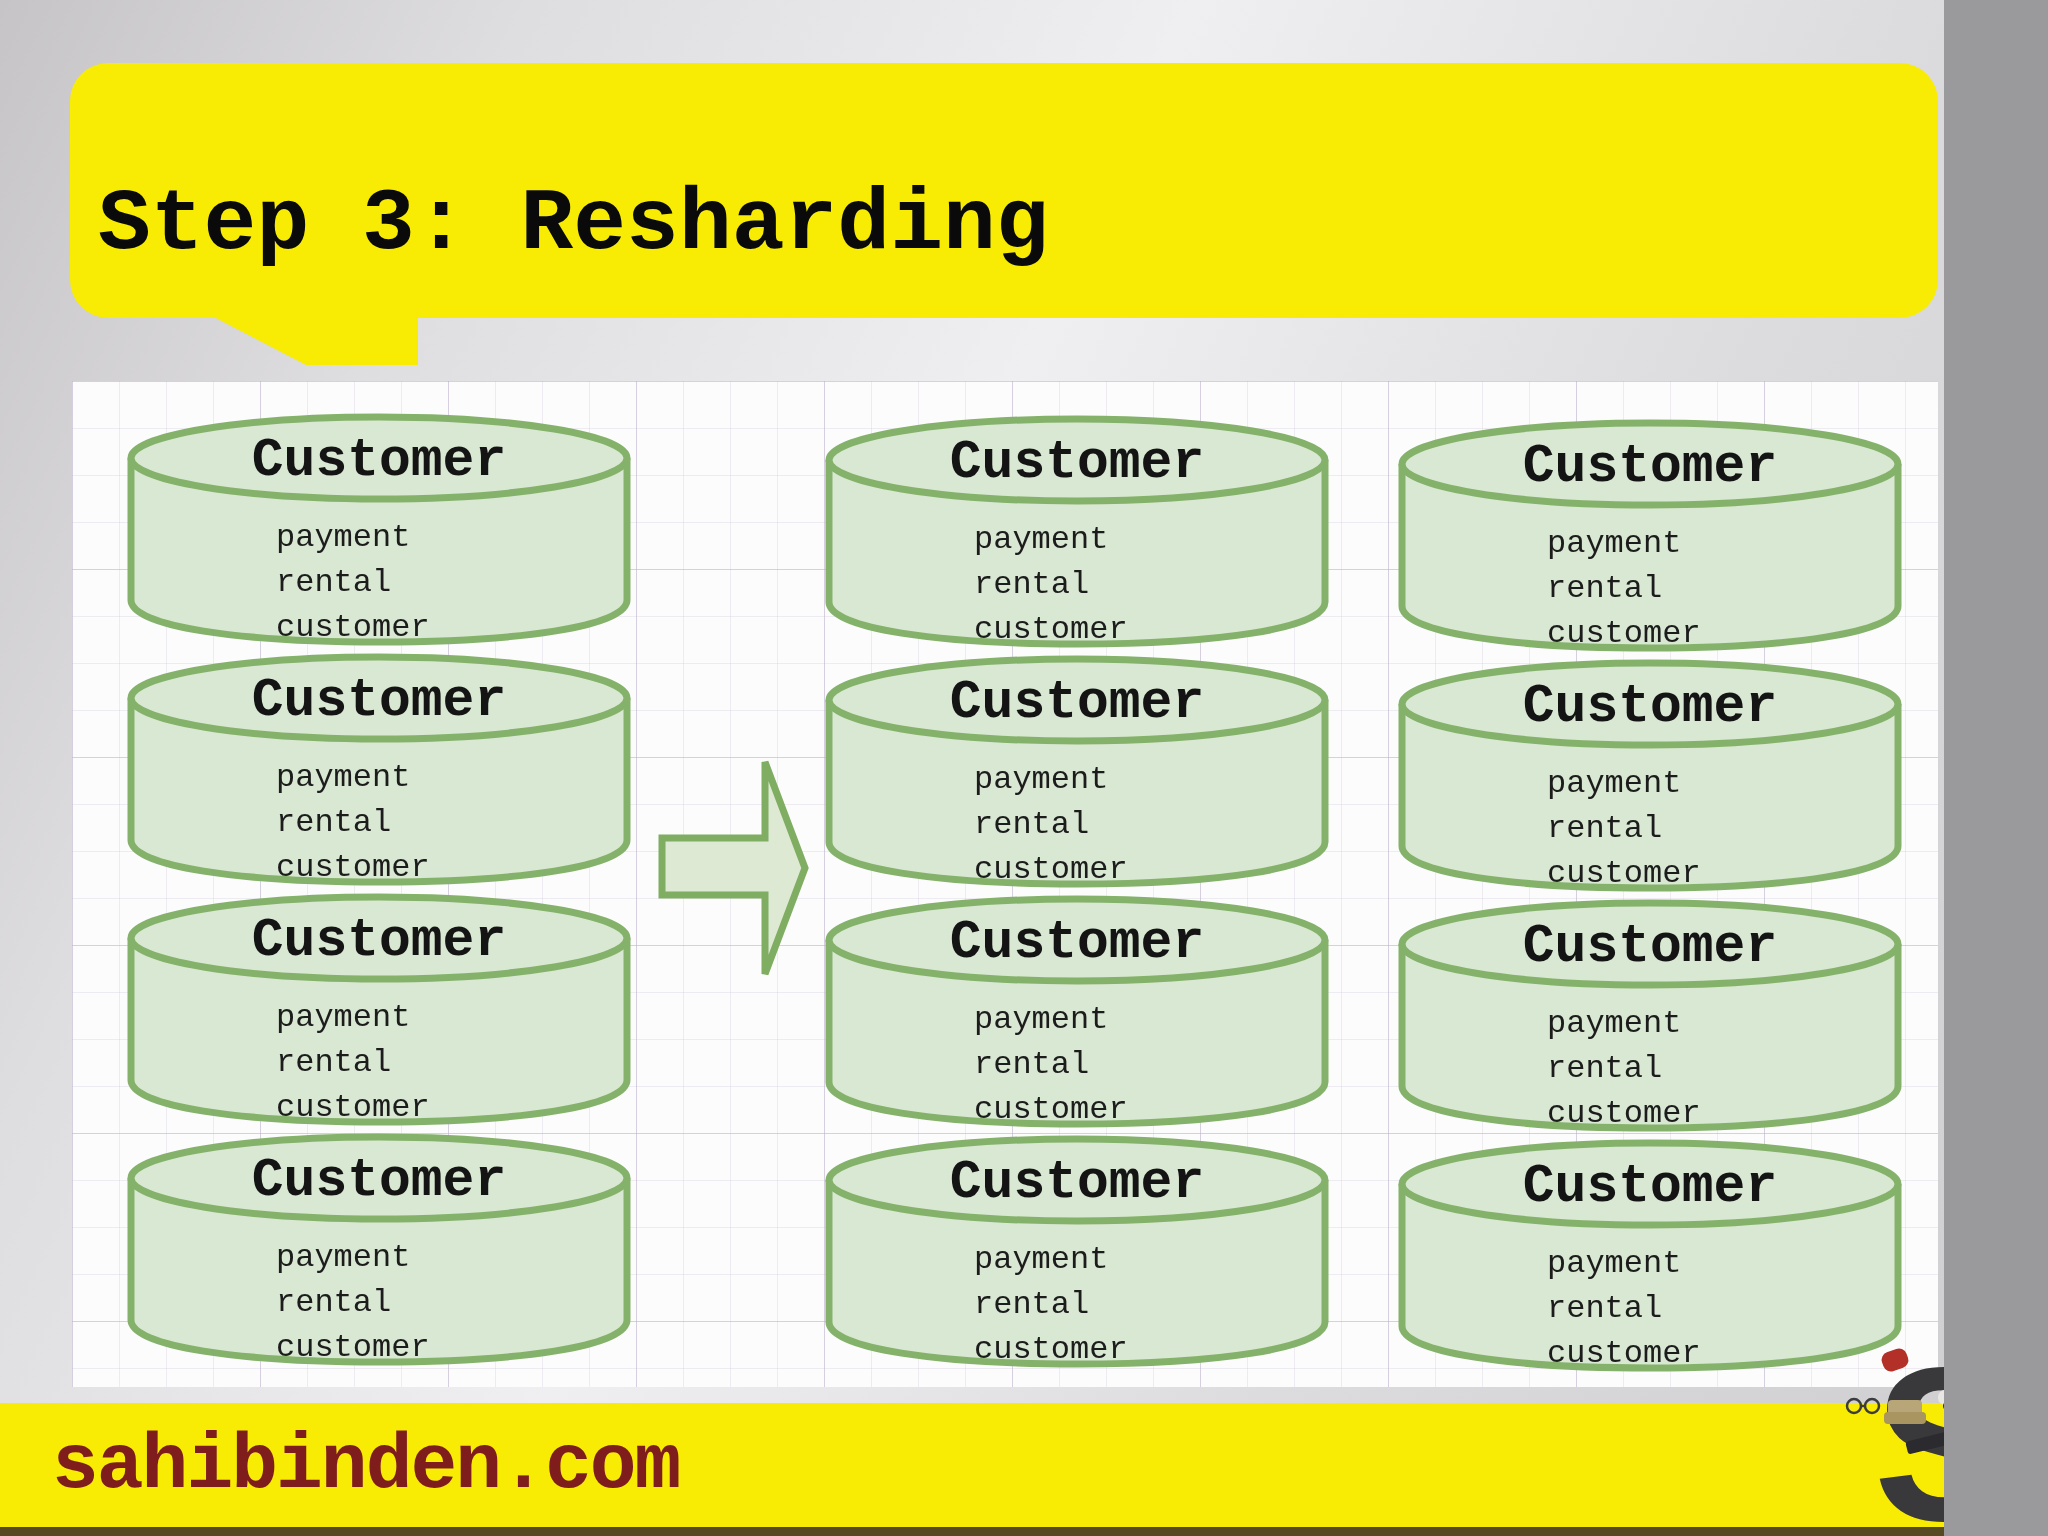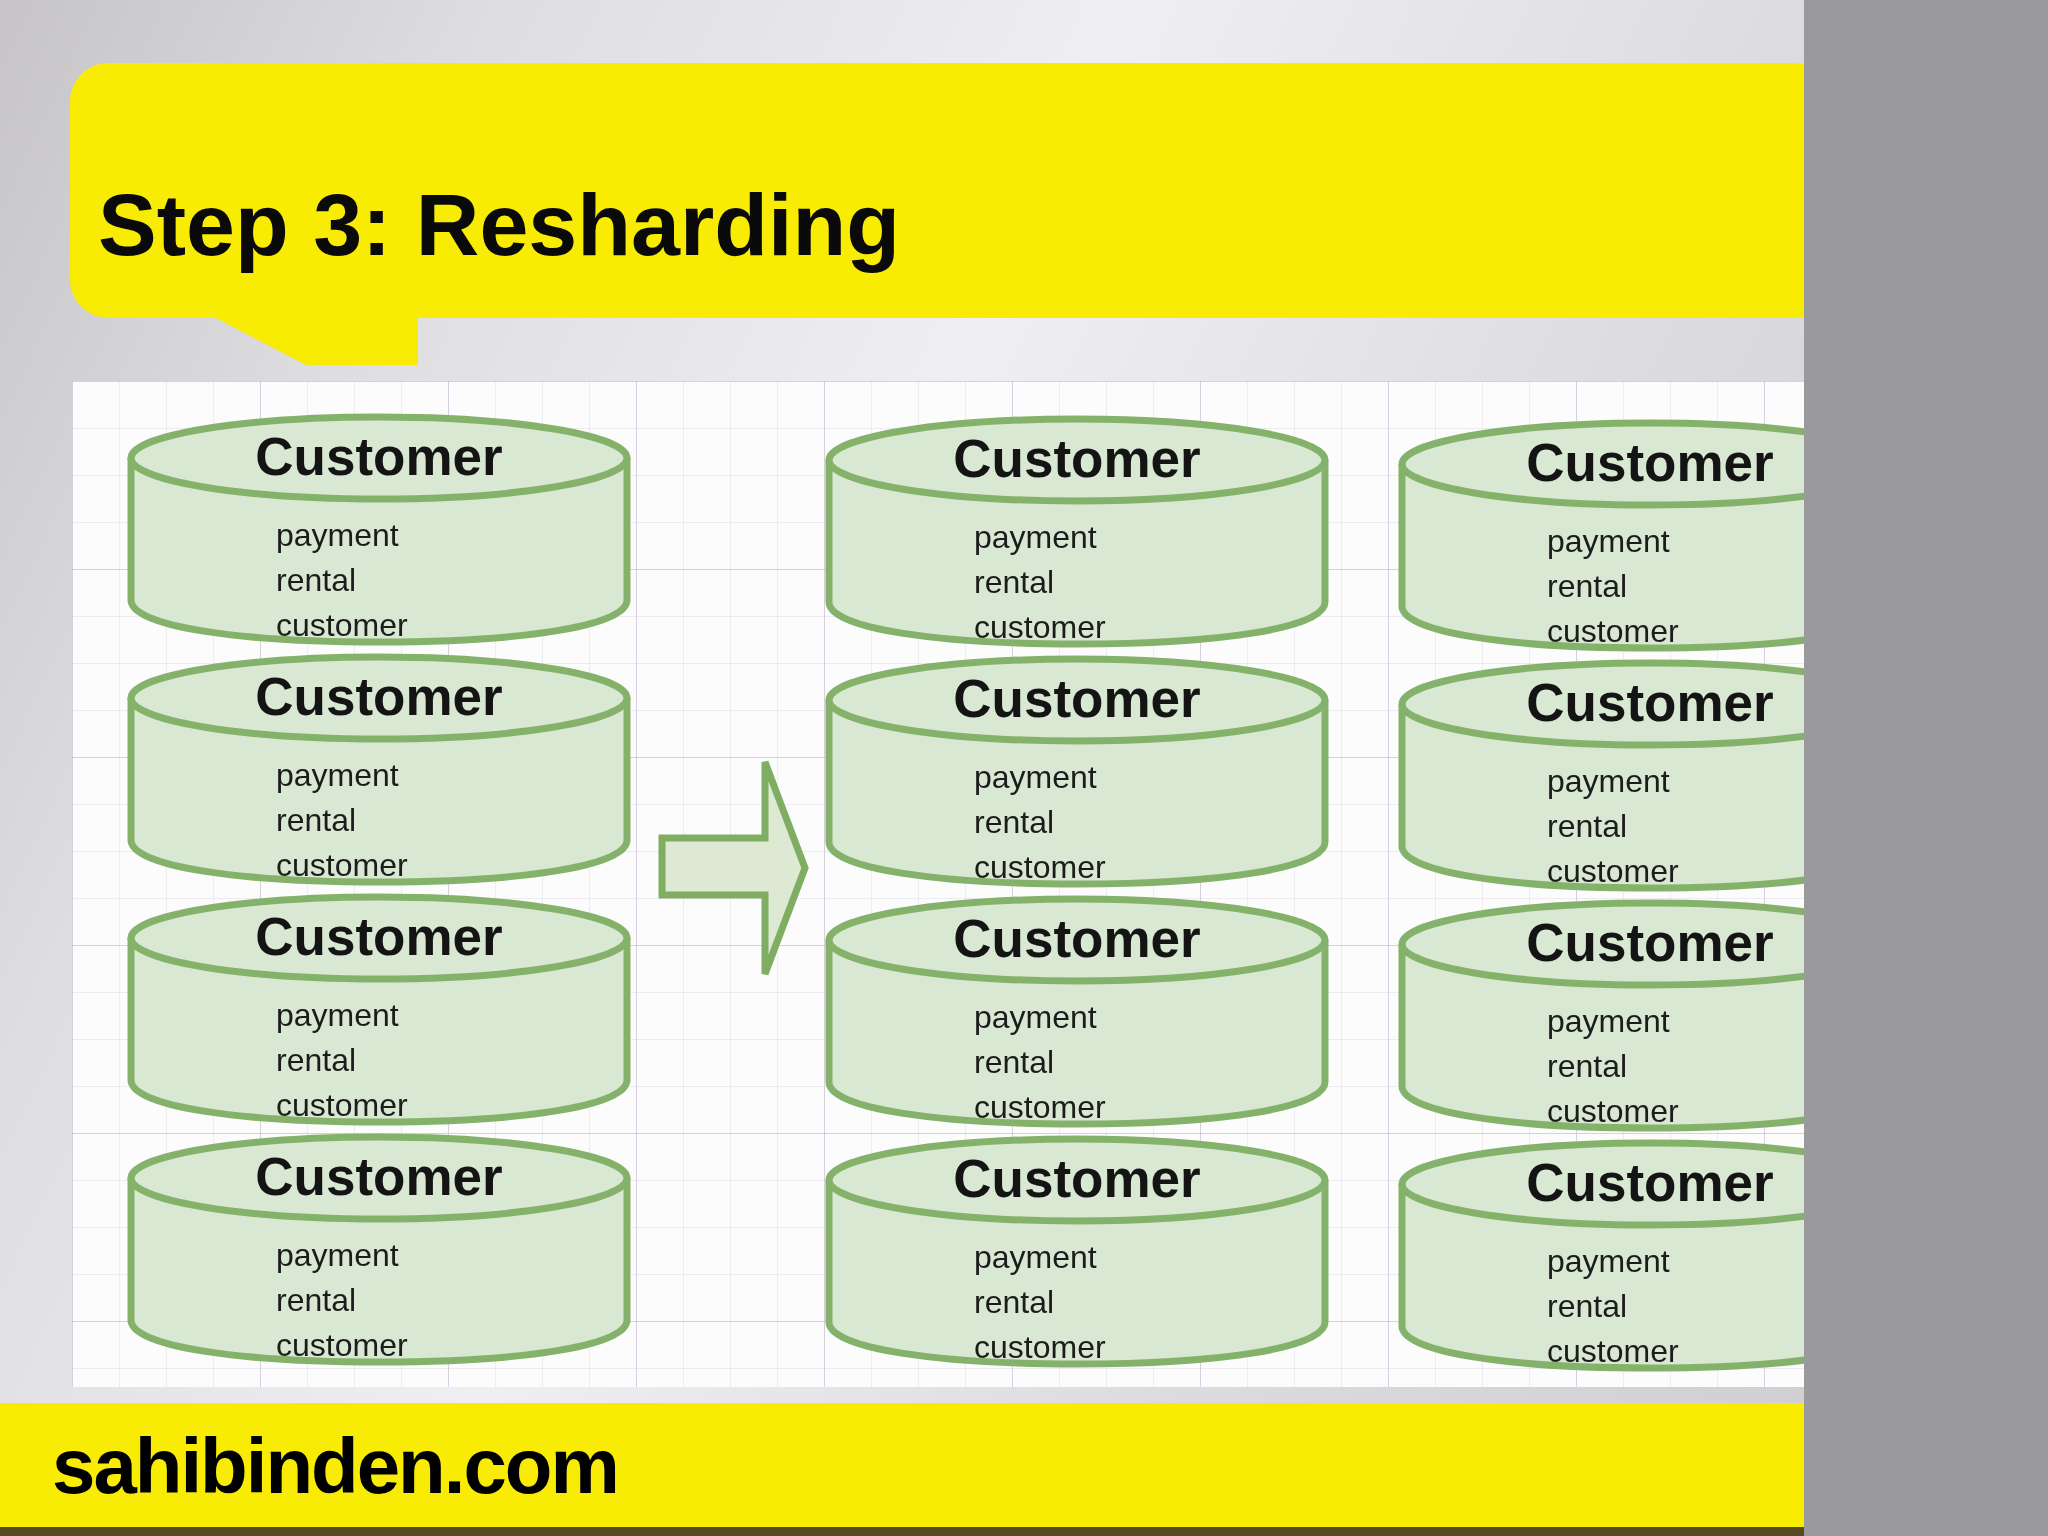--- a/index.html
+++ b/index.html
@@ -1,18 +1,18 @@
 <!DOCTYPE html>
 <html><head>
 <meta charset="utf-8">
 <style>
   html,body{margin:0;padding:0;background:#9a999c;}
   #stage{
-    position:relative;width:1804px;height:1536px;overflow:hidden;
-    font-family:Liberation Sans, sans-serif;
+    position:relative;width:1944px;height:1536px;overflow:hidden;
+    font-family:Liberation Mono, monospace;
     background:linear-gradient(115deg,#c6c4c7 0%,#dedddf 20%,#efeef0 45%,#dcdbde 72%,#cfced1 100%);
   }
   
   .bubble{
     position:absolute;left:70px;top:63px;width:1868px;height:255px;
     background:var(--yellow);border-radius:38px;
   }
   .bubble-tail{position:absolute;left:140px;top:252px;width:208px;height:50px;}
   .slide-title{
     position:absolute;left:28px;top:118px;margin:0;
@@ -34,21 +34,21 @@
   .cyl path,.cyl ellipse{fill:var(--dbfill);stroke:var(--dbstroke);stroke-width:7;stroke-linejoin:round;}
   .cyl .db-title{font-size:53px;font-weight:bold;fill:#141414;}
   .cyl .db-item{font-size:32px;fill:#1c1c1c;}
   
   .arrow{position:absolute;left:658px;top:754px;}
   .arrow polygon{fill:var(--arrowfill);stroke:var(--arrowstroke);stroke-width:7;stroke-linejoin:miter;}
   
   .footerbar{position:absolute;left:0;top:1403px;width:2048px;height:133px;background:var(--yellow);}
   .brand{
     position:absolute;left:52px;top:24px;
-    font-size:78px;font-weight:bold;color:#000000;letter-spacing:-2px;line-height:1;
+    font-size:78px;font-weight:bold;color:#7f1d1d;letter-spacing:-2px;line-height:1;
   }
   .bottomstrip{position:absolute;left:0;top:1527px;width:2048px;height:9px;background:#564a22;}
   .logo{position:absolute;left:1840px;top:1342px;}
   .logo .s-glyph{font-size:228px;font-weight:bold;fill:#39383b;}
 </style>
 </head>
 <body>
 
 <div id="stage" style="--yellow: #f8ec04; --dbfill: #d9e8d2; --dbstroke: #85b26a; --arrowfill: #dde9d3; --arrowstroke: #7fae63;">
 

